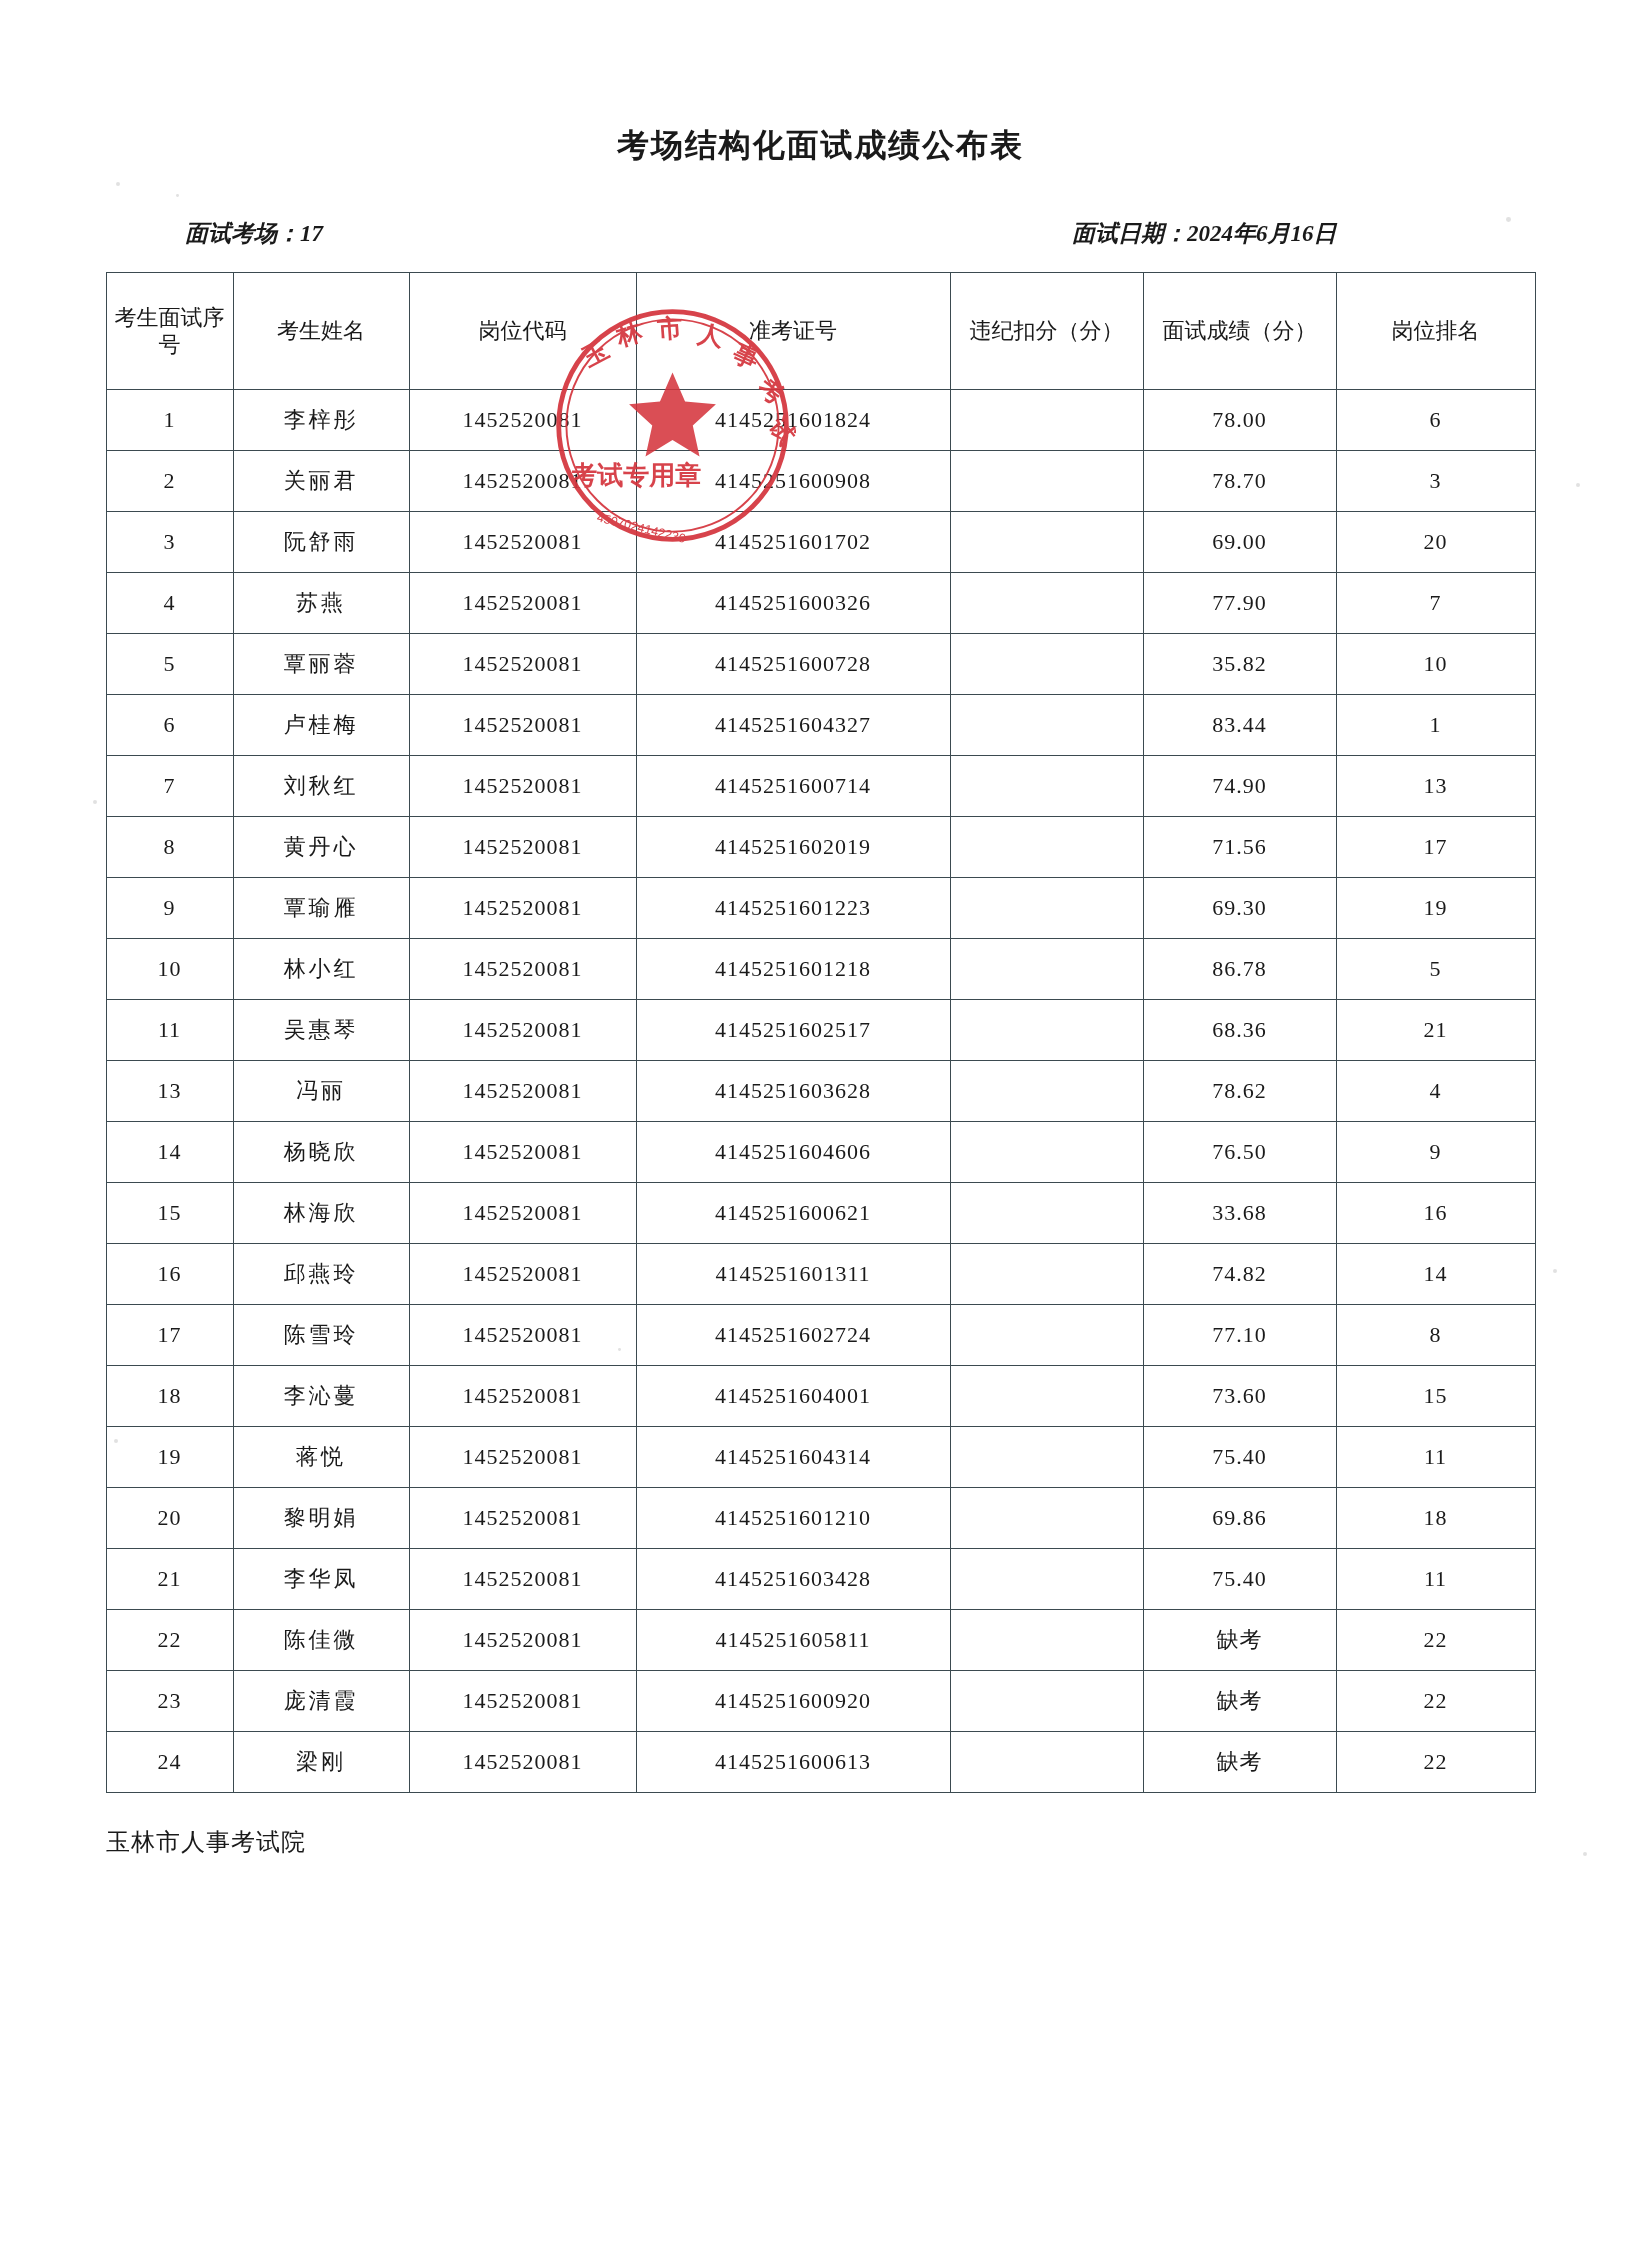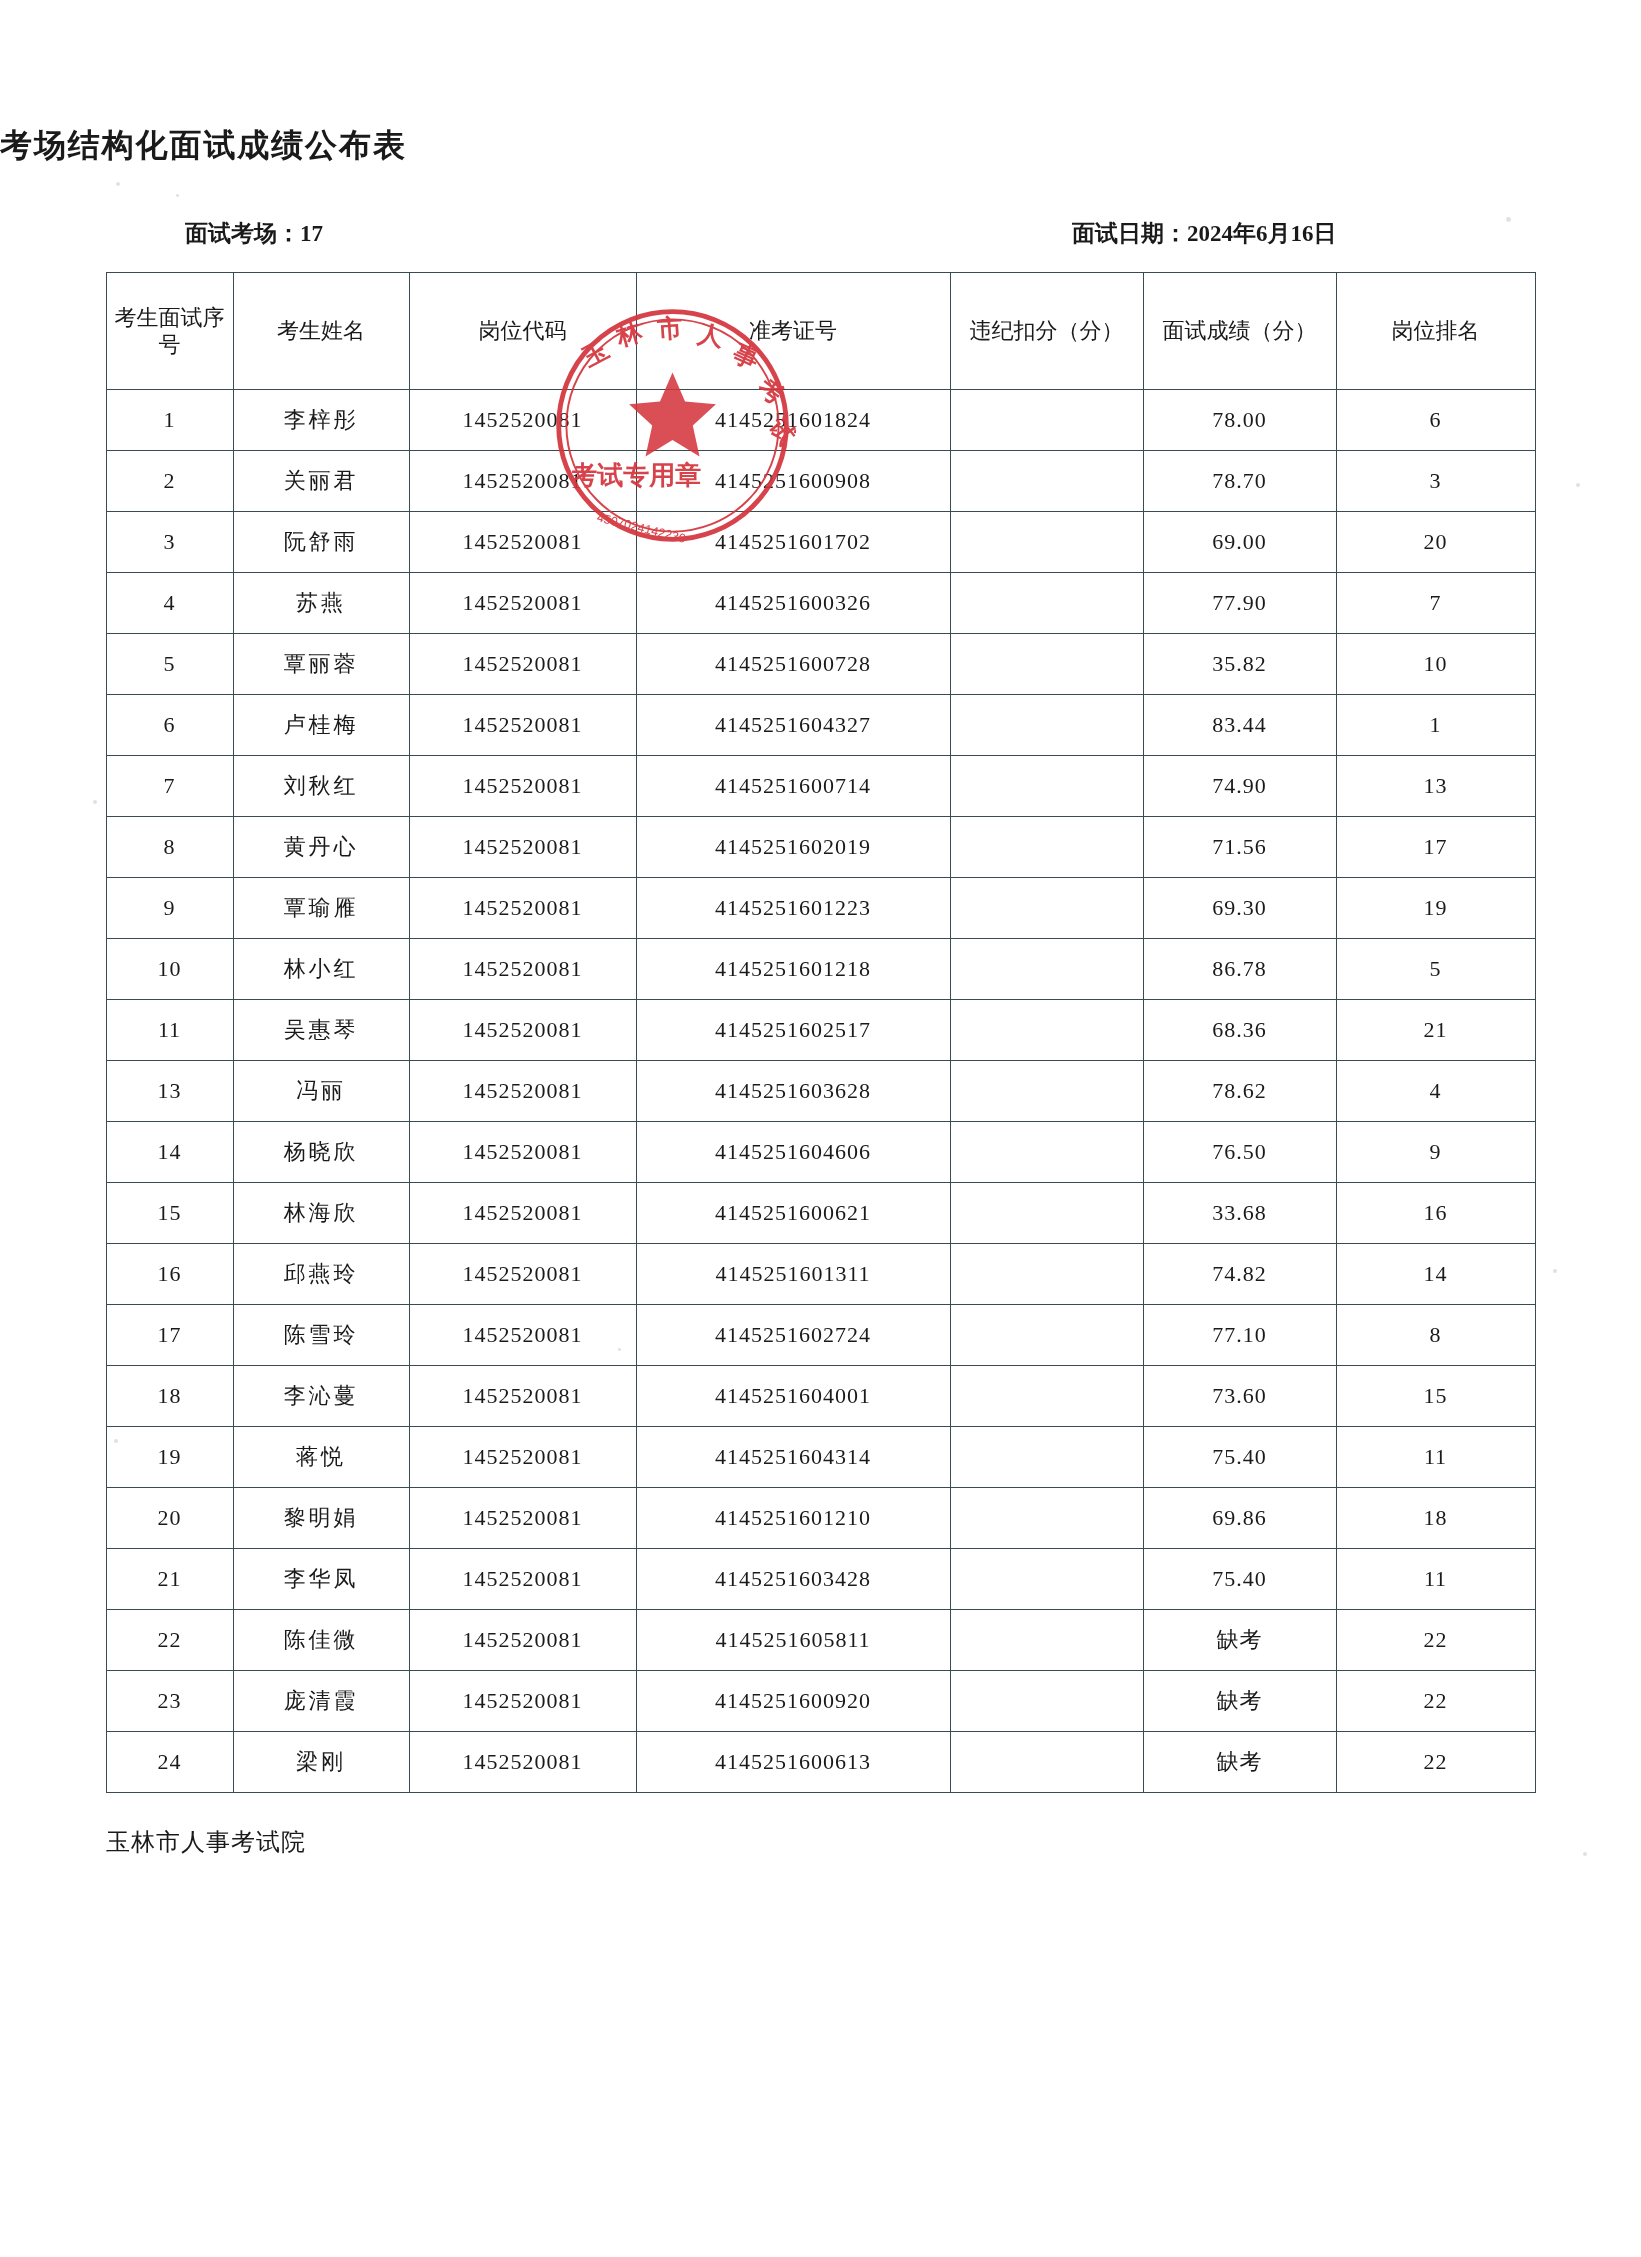--- a/index.html
+++ b/index.html
@@ -23,33 +23,35 @@
     padding: 0;
   }
   
   .speck {
     position: absolute;
     background: #c9c9c9;
     border-radius: 50%;
     opacity: 0.55;
   }
   .doc-title {
+    text-align: center;
     font-size: 32px;
     font-weight: bold;
     letter-spacing: 1.9px;
     margin-top: 124px;
     font-family: "Liberation Serif", "DejaVu Serif", serif;
   }
   .meta-row {
     position: relative;
     margin: 50px auto 4px auto;
     width: 1429px;
     height: 33px;
     font-size: 23px;
     font-weight: bold;
+    font-style: italic;
   }
   .meta-left {
     position: absolute;
     left: 79px;
     top: 0;
     white-space: nowrap;
   }
   .meta-right {
     position: absolute;
     left: 966px;

